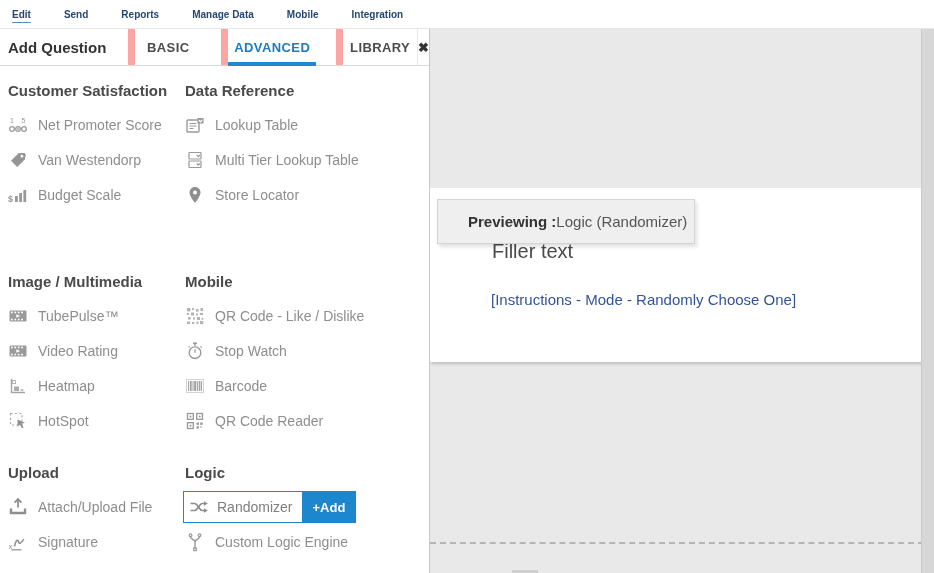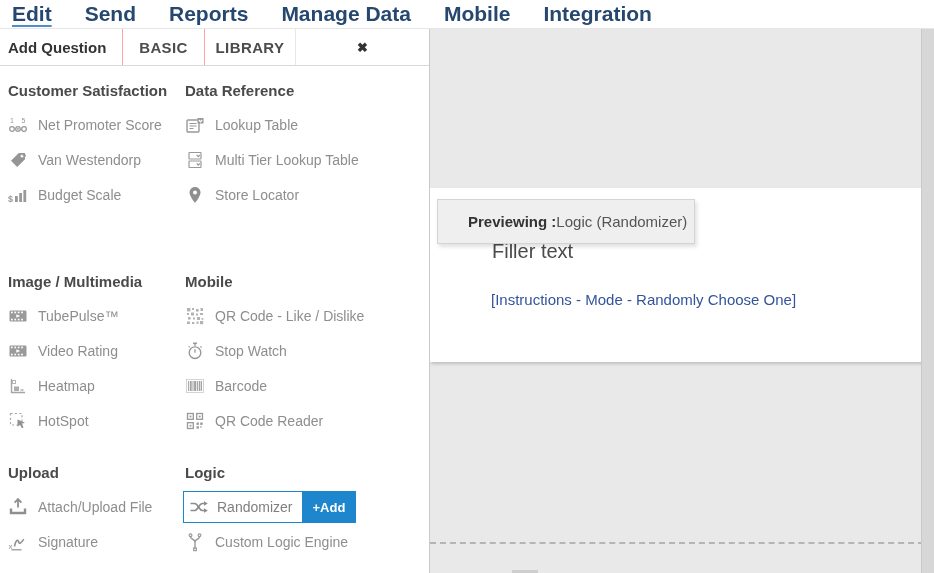--- a/index.html
+++ b/index.html
@@ -9,38 +9,38 @@
     font-family:"Liberation Sans", sans-serif; background:#fff;
   }
 
   
   .topnav {
     position:absolute; top:0; left:0; width:934px; height:29px;
     display:flex; align-items:center; padding-left:12px; gap:33px;
     background:#fff; border-bottom:1px solid #e6e6e6;
   }
   .nav-item {
-    font-size:21px; font-weight:600; color:#26476f; cursor:pointer; white-space:nowrap;
+    font-size:10px; font-weight:600; color:#26476f; cursor:pointer; white-space:nowrap;
   }
   .nav-item.active { text-decoration:underline; text-decoration-color:#4f8fc6; text-underline-offset:4px; }
 
   
   .left-panel {
     position:absolute; top:29px; left:0; width:430px; height:544px;
     background:#fff; border-right:1px solid #c9c9c9;
   }
   .tabbar { display:flex; height:37px; border-bottom:1px solid #d9d9d9; }
   .tab-title {
     width:122px; display:flex; align-items:center; padding-left:8px;
     font-size:15px; font-weight:700; color:#333;
   }
   .tab {
     position:relative; display:flex; align-items:center; justify-content:center;
-    font-size:15px; font-weight:600; letter-spacing:.4px; color:#4c4c4c;
-    border-left:1px solid #fca5a5; cursor:pointer;
+    font-size:13px; font-weight:600; letter-spacing:.4px; color:#4c4c4c;
+    border-left:7px solid #fca5a5; cursor:pointer;margin-left:20px;
   }
   .tab-basic { width:82px; } .tab-advanced { width:107px; } .tab-library { width:91px; }
   .tab.active { color:#1a7dc4; }
   .tab.active::after { content:""; position:absolute; left:0; right:0; bottom:-1px; height:4px; background:#1e88d0; }
   .tab-close {
     flex:1; display:flex; align-items:center; justify-content:center;
     border-left:1px solid #e8e8e8; color:#333; font-size:13px; font-weight:700; cursor:pointer;
   }
 
   .panel-content {
@@ -114,20 +114,21 @@
     <span class="nav-item">Reports</span>
     <span class="nav-item">Manage Data</span>
     <span class="nav-item">Mobile</span>
     <span class="nav-item">Integration</span>
   </div>
 
   <div class="left-panel">
     <div class="tabbar">
       <div class="tab-title">Add Question</div>
       <div class="tab tab-basic">BASIC</div>
+      <div class="tab tab-advanced active">ADVANCED</div>
       <div class="tab tab-library">LIBRARY</div>
       <div class="tab-close">✖</div>
     </div>
 
     <div class="panel-content">
 
       <div style="grid-column:1; grid-row:1;">
         <div class="section-title">Customer Satisfaction</div>
         <div class="q-item">
           <span class="q-icon">

